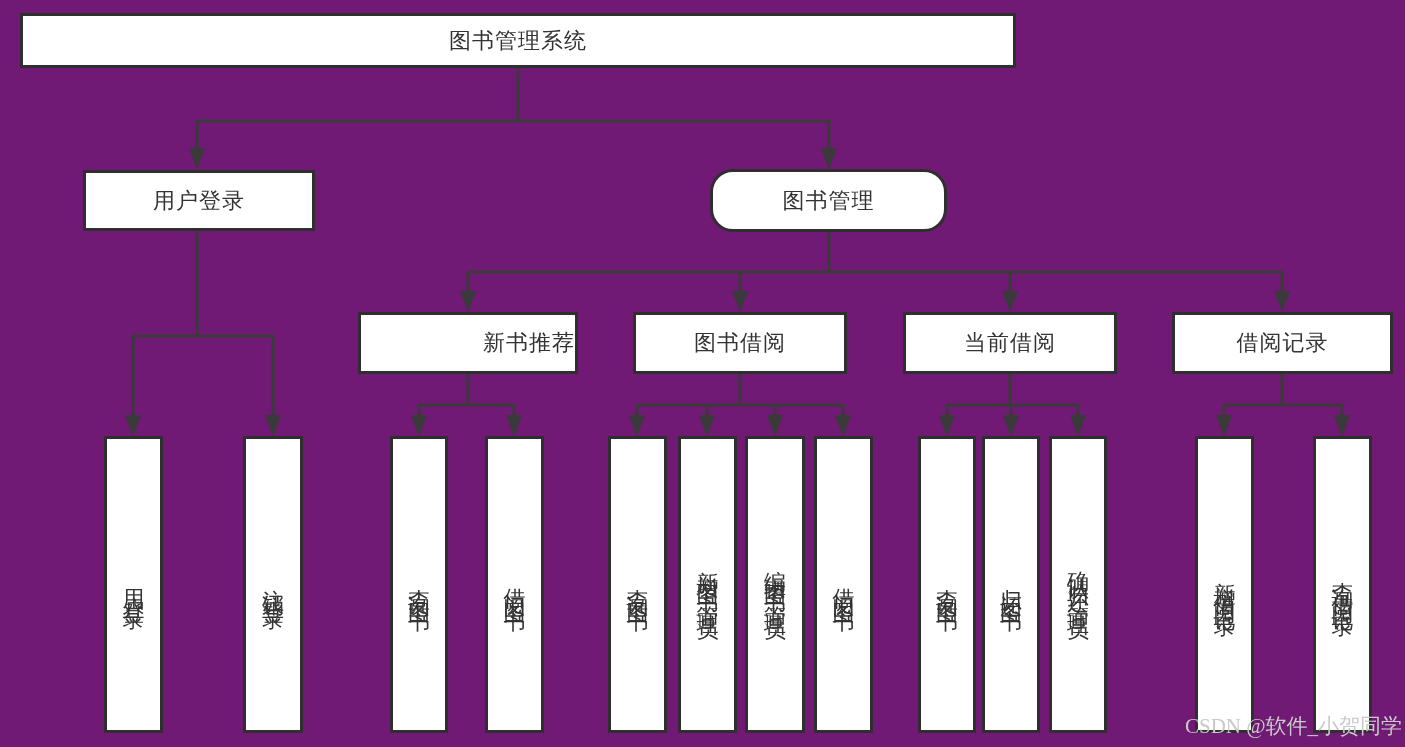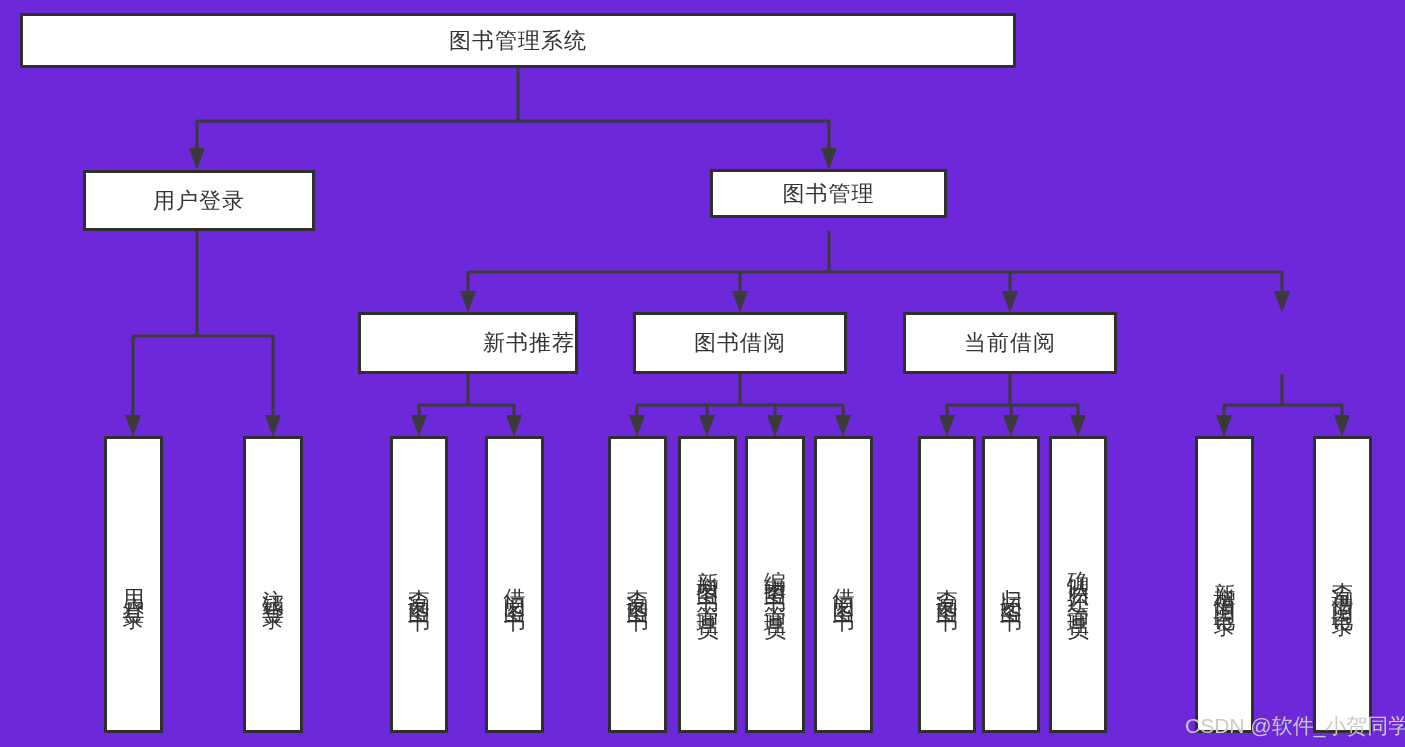--- a/index.html
+++ b/index.html
@@ -1,21 +1,21 @@
 <!DOCTYPE html>
 <html><head>
 <meta charset="utf-8">
 <style>
   html, body { margin: 0; padding: 0; background: #ffffff; }
   .canvas {
     position: relative;
     width: 1405px;
     height: 747px;
-    background: #6d28d9;
-    font-family: Liberation Sans, sans-serif;
+    background: #701a75;
+    font-family: Liberation Serif, serif;
     overflow: hidden;
   }
   .connectors {
     position: absolute;
     left: 0; top: 0;
     width: 1405px; height: 747px;
   }
   .box {
     position: absolute;
     box-sizing: border-box;
@@ -120,32 +120,35 @@
     </g>
   </svg>
 
   <div class="box" style="left:20px; top:13px; width:996px; height:55px;">
     <span class="hlabel">图书管理系统</span>
   </div>
 
   <div class="box" style="left:83px; top:170px; width:232px; height:61px;">
     <span class="hlabel">用户登录</span>
   </div>
-  <div class="box" style="left:710px; top:169px; width:237px; height:49px;">
+  <div class="box" style="left:710px; top:169px; width:237px; height:63px;border-radius:23px;">
     <span class="hlabel">图书管理</span>
   </div>
 
   <div class="box" style="left:358px; top:312px; width:220px; height:62px;justify-content:flex-end;">
     <span class="hlabel">新书推荐</span>
   </div>
   <div class="box" style="left:903px; top:312px; width:214px; height:62px;">
     <span class="hlabel">当前借阅</span>
   </div>
   <div class="box" style="left:633px; top:312px; width:214px; height:62px;">
     <span class="hlabel">图书借阅</span>
+  </div>
+  <div class="box" style="left:1172px; top:312px; width:221px; height:62px;">
+    <span class="hlabel">借阅记录</span>
   </div>
 
   <div class="box" style="left:104px; top:436px; width:59px; height:297px;">
     <span class="vlabel">用户登录</span>
   </div>
   <div class="box" style="left:243px; top:436px; width:60px; height:297px;">
     <span class="vlabel">注销登录</span>
   </div>
 
   <div class="box" style="left:390px; top:436px; width:58px; height:297px;">

